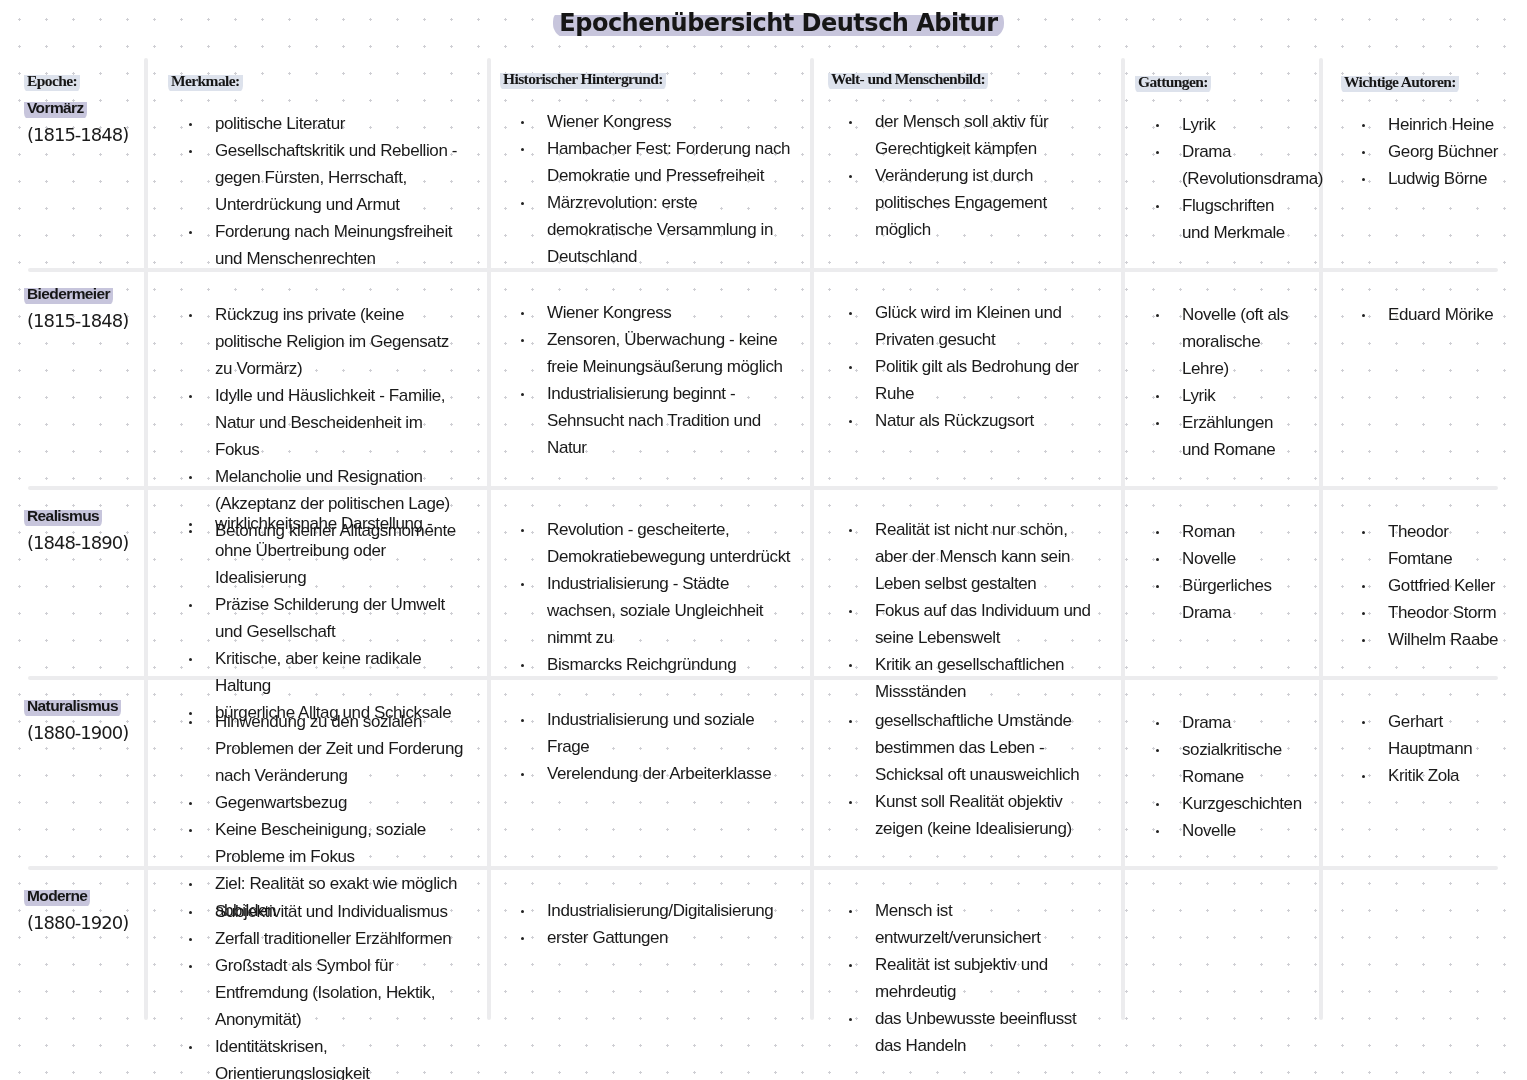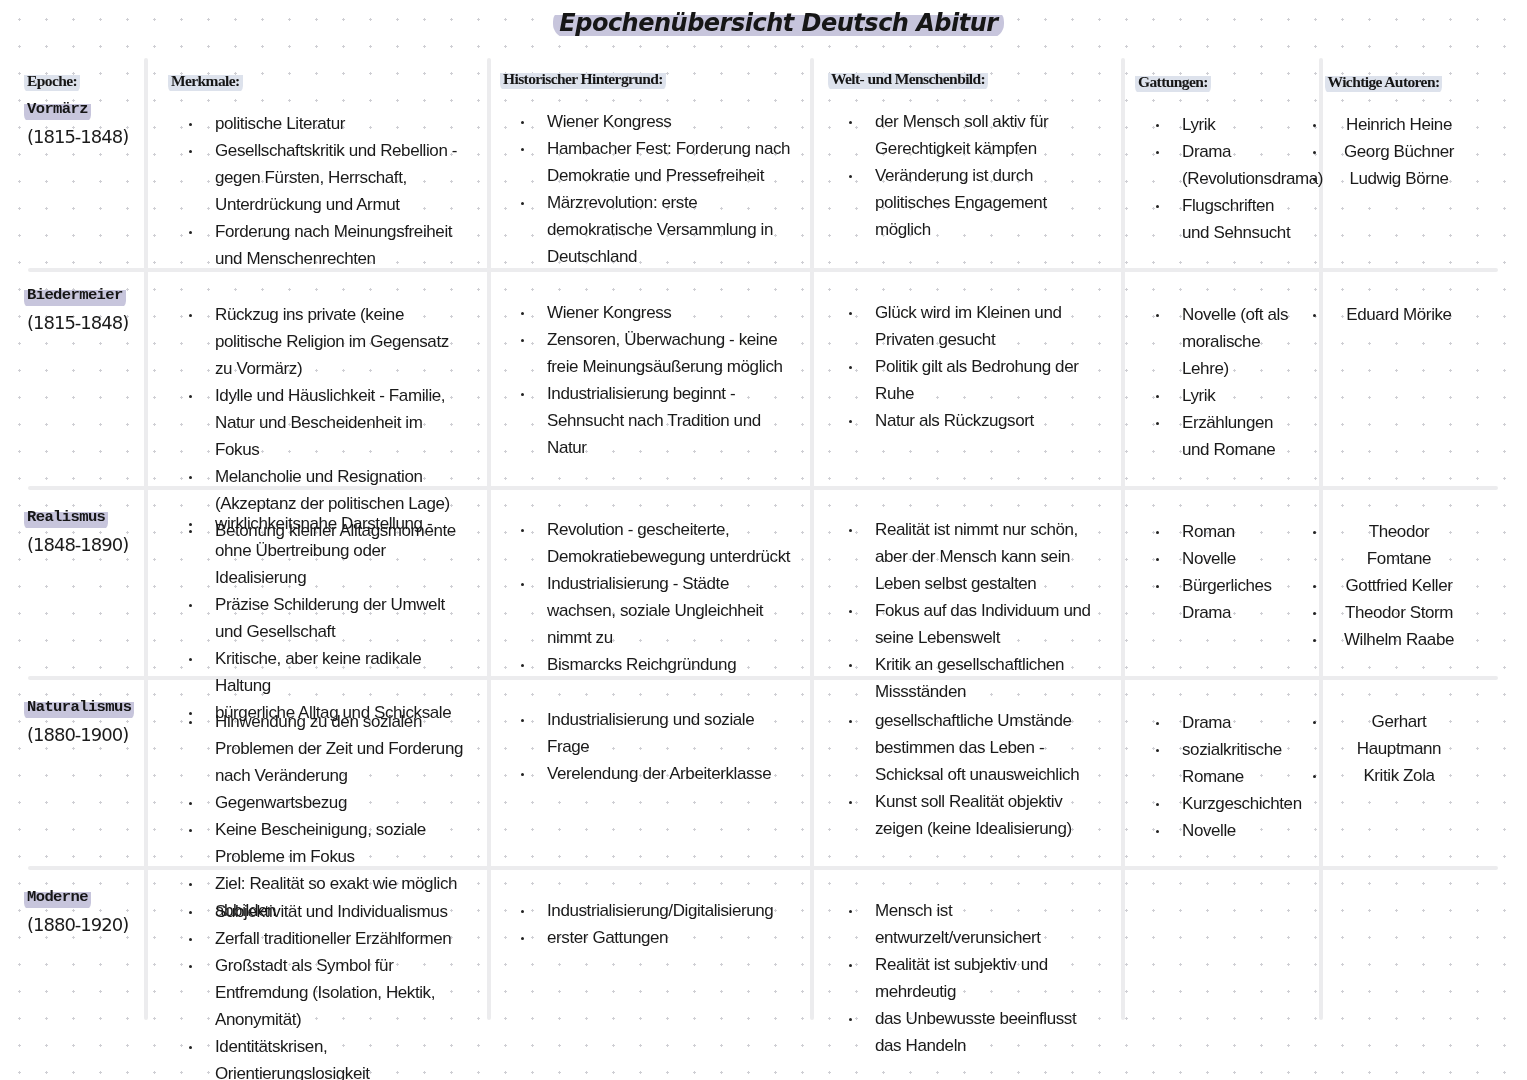--- a/index.html
+++ b/index.html
@@ -28,21 +28,20 @@
     .title {
       display: inline-block;
       font-family: "DejaVu Sans", sans-serif;
       font-weight: bold;
       font-size: 24px;
       letter-spacing: -0.5px;
       color: #161616;
       padding: 1px 6px;
       border-radius: 14px;
       background: linear-gradient(to bottom, transparent 22%, #c7c5dc 22%, #c7c5dc 92%, transparent 92%);
-      font-style: italic;
     }
     .vline {
       position: absolute;
       top: 58px;
       height: 962px;
       width: 4px;
       background: #ececee;
       border-radius: 2px;
     }
     .hline {
@@ -67,21 +66,21 @@
       letter-spacing: -0.6px;
       color: #161616;
       padding: 0 3px;
       margin-left: -3px;
       border-radius: 8px;
       background: linear-gradient(to bottom, transparent 30%, #dde2ec 30%, #dde2ec 88%, transparent 88%);
       line-height: 27px;
     }
     .epoch-name {
       display: inline-block;
-      font-family: Liberation Mono, monospace;
+      font-family: Liberation Sans, sans-serif;
       font-weight: bold;
       font-size: 15.5px;
       letter-spacing: -0.6px;
       color: #161616;
       padding: 0 3px;
       margin-left: -3px;
       border-radius: 8px;
       background: linear-gradient(to bottom, transparent 28%, #c7c5dc 28%, #c7c5dc 90%, transparent 90%);
       line-height: 27px;
     }
@@ -110,21 +109,21 @@
       width: 3px;
       height: 3px;
       border-radius: 50%;
       background: #222;
     }
     .c0 { left: 27px; width: 110px; }
     .c1 { left: 171px; width: 315px; }
     .c2 { left: 503px; width: 305px; }
     .c3 { left: 831px; width: 285px; }
     .c4 { left: 1138px; width: 180px; }
-    .c5 { left: 1295px; width: 180px; text-align: center; }
+    .c5 { left: 1344px; width: 180px; }
   </style>
 </head>
 <body>
 
 <div class="title-wrap">
   <span class="title">Epochenübersicht Deutsch Abitur</span>
 </div>
 
 <div class="vline" style="left:144px"></div>
 <div class="vline" style="left:487px"></div>
@@ -163,21 +162,21 @@
   <ul class="blist">
     <li>der Mensch soll aktiv für Gerechtigkeit kämpfen</li>
     <li>Veränderung ist durch politisches Engagement möglich</li>
   </ul>
 </div>
 <div class="cell c4" style="top:68px">
   <div><span class="hdr">Gattungen:</span></div>
   <ul class="blist">
     <li>Lyrik</li>
     <li>Drama (Revolutionsdrama)</li>
-    <li>Flugschriften und Sehnsucht</li>
+    <li>Flugschriften und Merkmale</li>
   </ul>
 </div>
 <div class="cell c5" style="top:68px">
   <div><span class="hdr">Wichtige Autoren:</span></div>
   <ul class="blist">
     <li>Heinrich Heine</li>
     <li>Georg Büchner</li>
     <li>Ludwig Börne</li>
   </ul>
 </div>
@@ -235,21 +234,21 @@
 </div>
 <div class="cell c2" style="top:500px">
   <ul class="blist">
     <li>Revolution - gescheiterte, Demokratiebewegung unterdrückt</li>
     <li>Industrialisierung - Städte wachsen, soziale Ungleichheit nimmt zu</li>
     <li>Bismarcks Reichgründung</li>
   </ul>
 </div>
 <div class="cell c3" style="top:500px">
   <ul class="blist">
-    <li>Realität ist nimmt nur schön, aber der Mensch kann sein Leben selbst gestalten</li>
+    <li>Realität ist nicht nur schön, aber der Mensch kann sein Leben selbst gestalten</li>
     <li>Fokus auf das Individuum und seine Lebenswelt</li>
     <li>Kritik an gesellschaftlichen Missständen</li>
   </ul>
 </div>
 <div class="cell c4" style="top:502px">
   <ul class="blist">
     <li>Roman</li>
     <li>Novelle</li>
     <li>Bürgerliches Drama</li>
   </ul>

